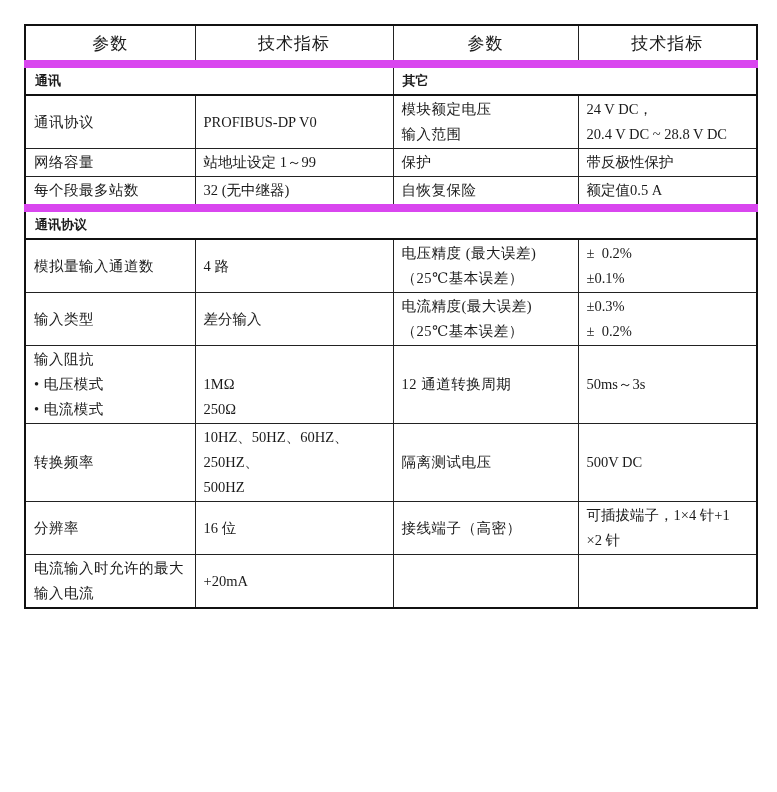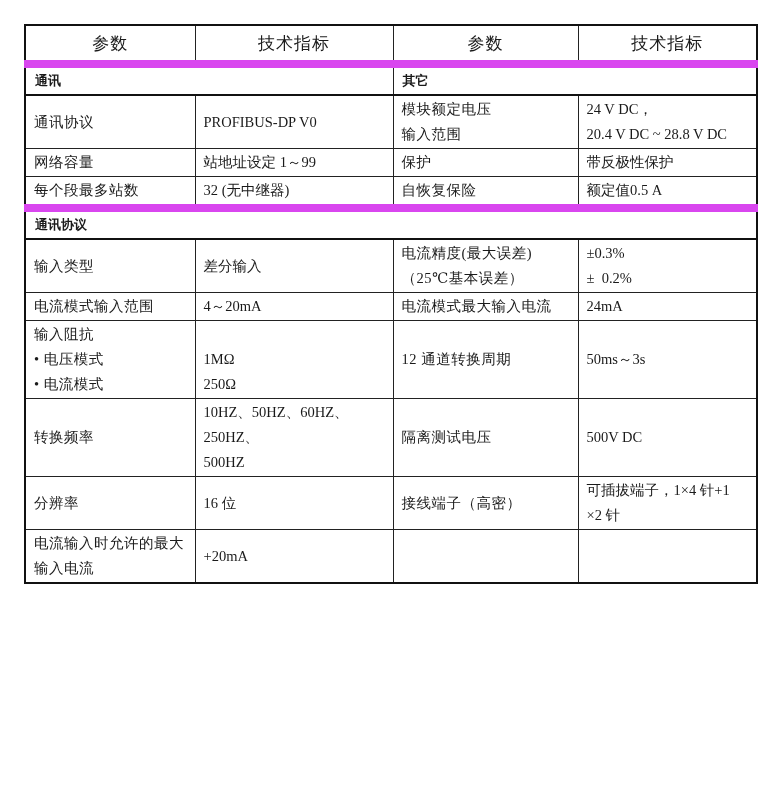--- a/index.html
+++ b/index.html
@@ -123,46 +123,48 @@
           </td>
           <td class="value-cell">
             <div class="cell-line">额定值0.5 A</div>
           </td>
         </tr>
         <tr class="section-row">
           <td colspan="4">通讯协议</td>
         </tr>
         <tr>
           <td class="param-cell">
+            <div class="cell-line">模拟量输入通道数</div>
+          </td>
+          <td class="value-cell">
+            <div class="cell-line">4 路</div>
+          </td>
+          <td class="param-cell mid">
+            <div class="cell-line">电压精度 (最大误差)</div>
+            <div class="cell-line">（25℃基本误差）</div>
+          </td>
+          <td class="value-cell">
+            <div class="cell-line">±  0.2%</div>
+            <div class="cell-line">±0.1%</div>
+          </td>
+        </tr>
+        <tr>
+          <td class="param-cell">
             <div class="cell-line">输入类型</div>
           </td>
           <td class="value-cell">
             <div class="cell-line">差分输入</div>
           </td>
           <td class="param-cell mid">
             <div class="cell-line">电流精度(最大误差)</div>
             <div class="cell-line">（25℃基本误差）</div>
           </td>
           <td class="value-cell">
             <div class="cell-line">±0.3%</div>
             <div class="cell-line">±  0.2%</div>
-          </td>
-        </tr>
-        <tr>
-          <td class="param-cell">
-            <div class="cell-line">电流模式输入范围</div>
-          </td>
-          <td class="value-cell">
-            <div class="cell-line">4～20mA</div>
-          </td>
-          <td class="param-cell mid">
-            <div class="cell-line">电流模式最大输入电流</div>
-          </td>
-          <td class="value-cell">
-            <div class="cell-line">24mA</div>
           </td>
         </tr>
         <tr>
           <td class="param-cell">
             <div class="cell-line">输入阻抗</div>
             <div class="cell-line">• 电压模式</div>
             <div class="cell-line">• 电流模式</div>
           </td>
           <td class="value-cell">
             <div class="cell-line">&nbsp;</div>

